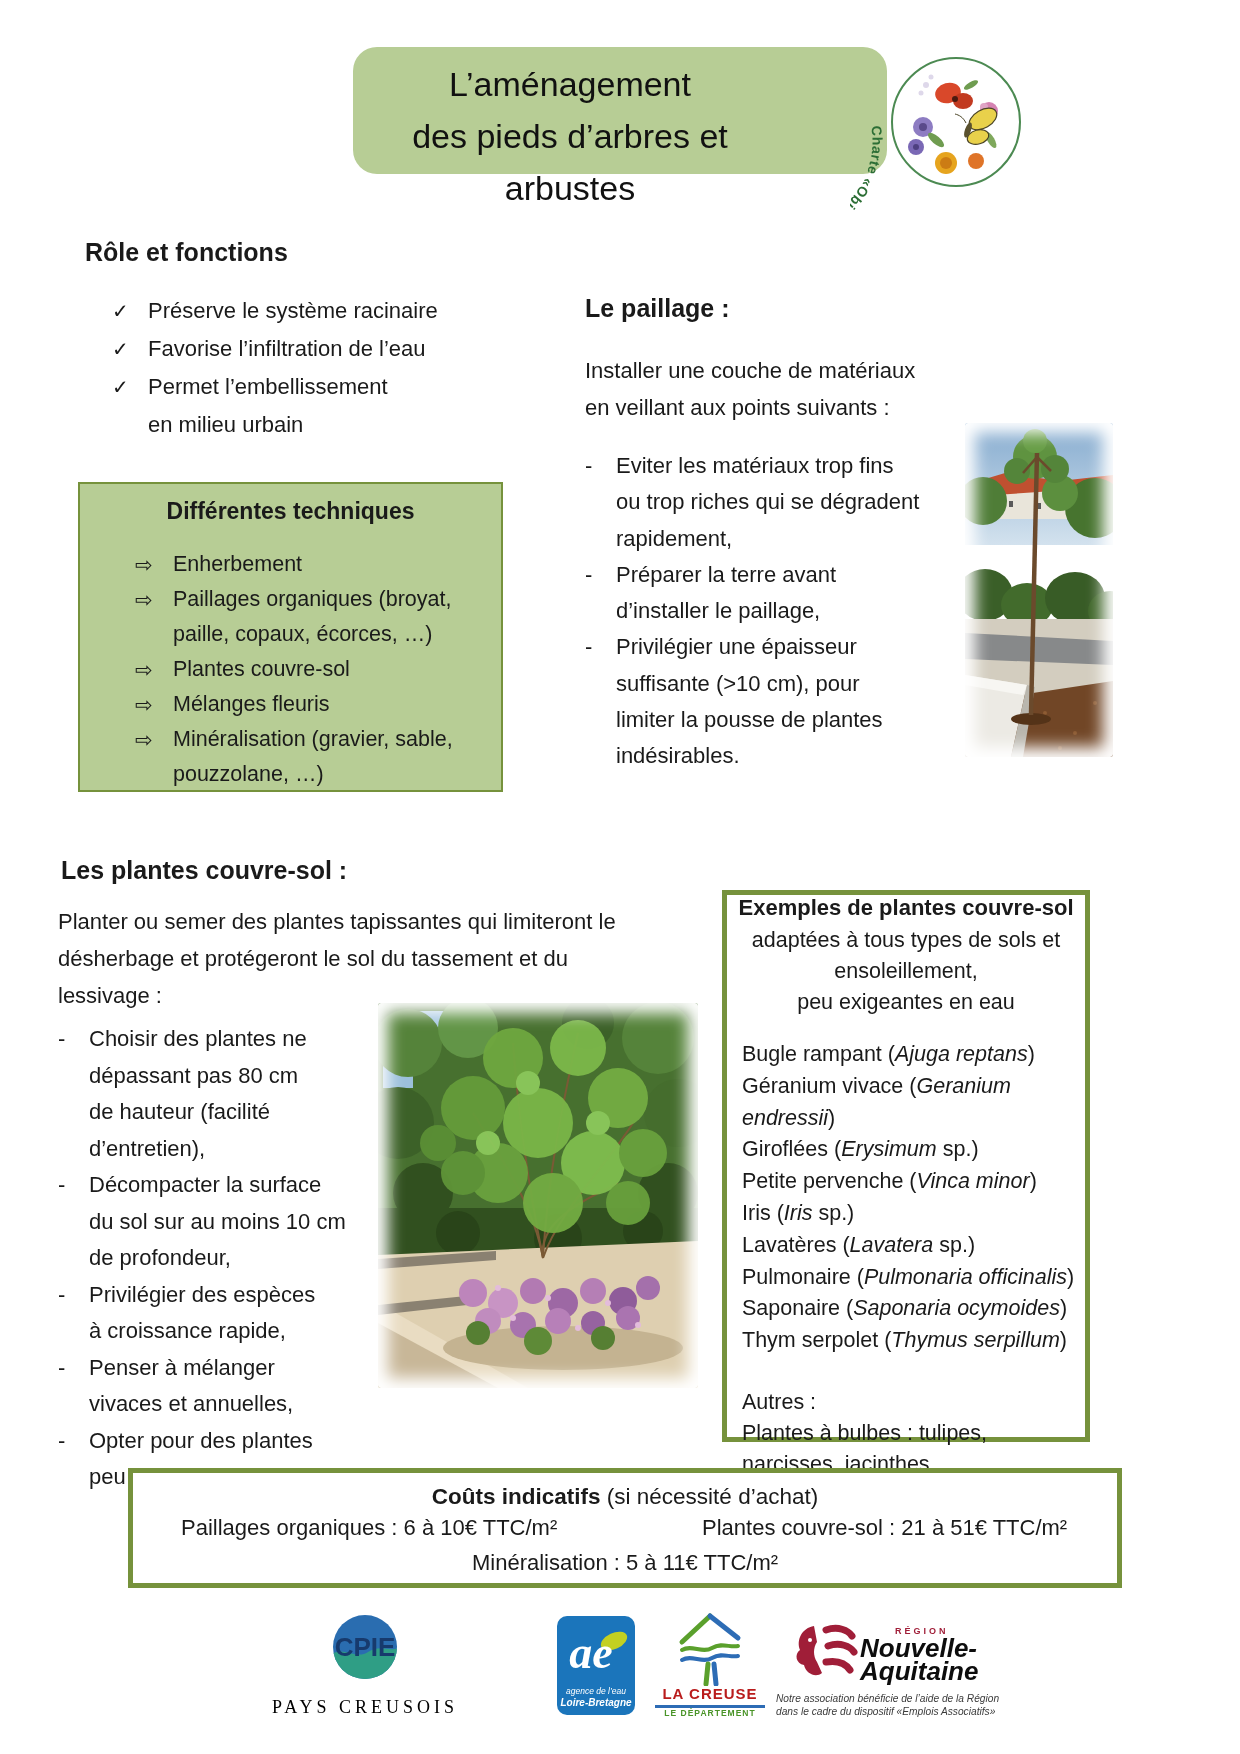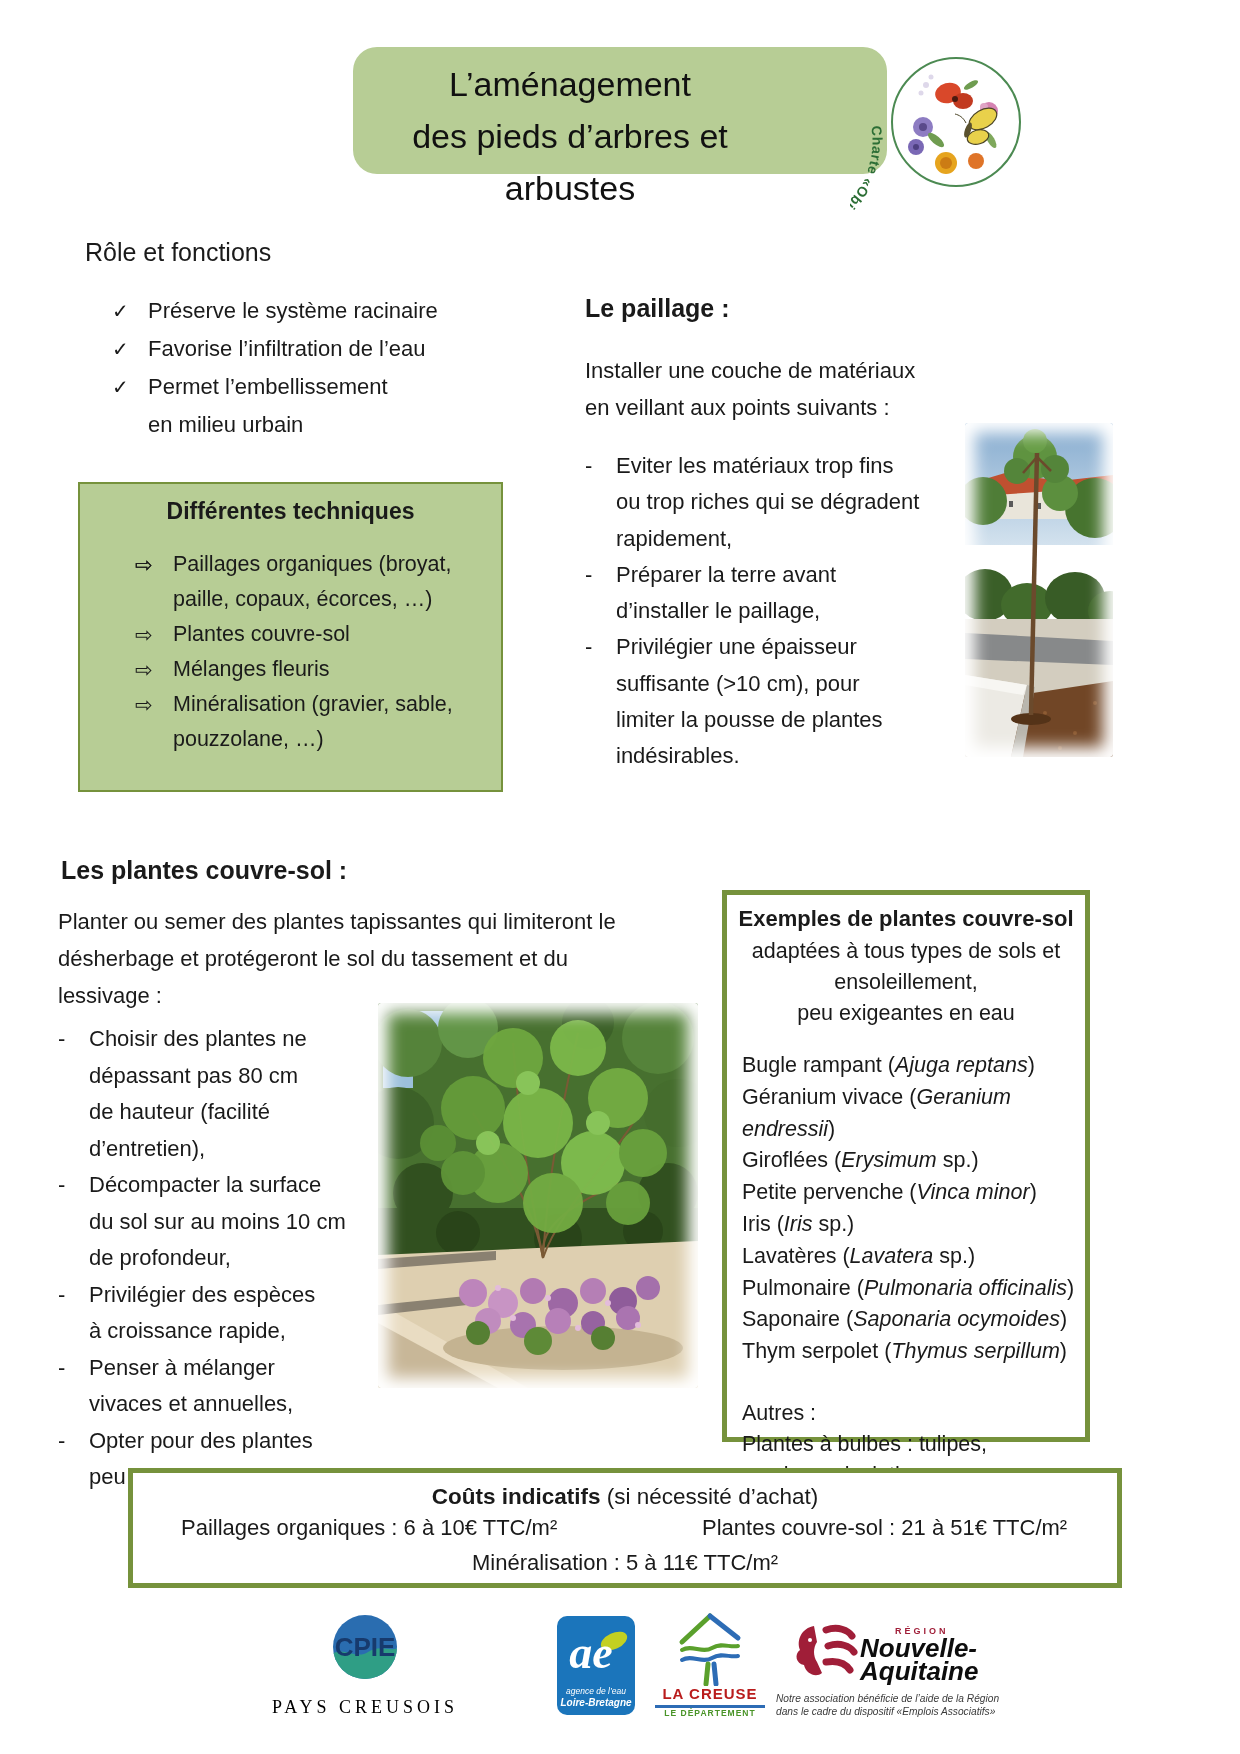--- a/index.html
+++ b/index.html
@@ -8,21 +8,21 @@
   .abs{position:absolute;}
 
   
   .title-box{left:353px;top:47px;width:534px;height:127px;background:#b7cd95;border-radius:24px;}
   .title-text{left:353px;top:58px;width:434px;text-align:center;font-size:34px;line-height:52px;color:#111;}
 
   
   .badge{left:850px;top:14px;}
 
   
-  .role-h{left:85px;top:238px;font-size:25px;font-weight:normal;}
+  .role-h{left:85px;top:238px;font-size:25px;font-weight:bold;}
   .role-list{left:112px;top:292px;font-size:22px;line-height:38px;}
   .role-item{position:relative;padding-left:36px;}
   .chk{position:absolute;left:0;top:0;font-size:20px;}
 
   
   .tech-box{left:78px;top:482px;width:425px;height:310px;background:#b7cd95;border:2px solid #76923c;box-sizing:border-box;}
   .tech-title{margin-top:14px;text-align:center;font-size:23px;font-weight:bold;}
   .tech-list{margin:22px 0 0 55px;font-size:21.5px;line-height:35px;}
   .tech-item{position:relative;padding-left:38px;}
   .arr{position:absolute;left:0;top:0;font-size:21px;}
@@ -41,21 +41,21 @@
   .tree-photo{left:965px;top:423px;width:148px;height:334px;}
   .plant-photo{left:378px;top:1003px;width:320px;height:385px;}
 
   
   .cs-h{left:61px;top:856px;font-size:25px;font-weight:bold;}
   .cs-intro{left:58px;top:903px;font-size:22px;line-height:37px;}
   .cs-list{left:58px;top:1021px;font-size:22px;line-height:36.5px;width:300px;}
 
   
   .ex-box{left:722px;top:890px;width:368px;height:552px;background:#fff;border:5px solid #76923c;box-sizing:border-box;}
-  .ex-title{margin-top:11px;text-align:center;font-size:22px;font-weight:bold;}
+  .ex-title{text-align:center;font-size:22px;font-weight:bold;}
   .ex-sub{margin-top:4px;text-align:center;font-size:21.5px;line-height:31px;}
   .ex-list{margin:21px 0 0 15px;font-size:21.5px;line-height:31.8px;}
   .ex-autres-h{margin:30px 0 0 15px;font-size:21.5px;font-weight:normal;line-height:31px;}
   .ex-autres{margin-left:15px;font-size:21.5px;line-height:31px;}
 
   
   .couts-box{left:128px;top:1468px;width:994px;height:120px;background:#fff;border:5px solid #76923c;box-sizing:border-box;}
   .couts-l1{margin-top:9px;text-align:center;font-size:22.5px;line-height:30px;}
   .couts-l2{position:relative;height:34px;margin-top:3px;font-size:22px;}
   .c-left{position:absolute;left:48px;top:0;}
@@ -138,20 +138,21 @@
       <div>Permet l’embellissement</div>
       <div>en milieu urbain</div>
     </div>
   </div>
 
   <div class="abs tech-box">
     <div class="tech-title">Différentes techniques</div>
     <div class="tech-list">
       <div class="tech-item">
         <span class="arr">⇨</span>
+        <div>Enherbement</div>
       </div>
       <div class="tech-item">
         <span class="arr">⇨</span>
         <div>Paillages organiques (broyat,</div>
         <div>paille, copaux, écorces, …)</div>
       </div>
       <div class="tech-item">
         <span class="arr">⇨</span>
         <div>Plantes couvre-sol</div>
       </div>

